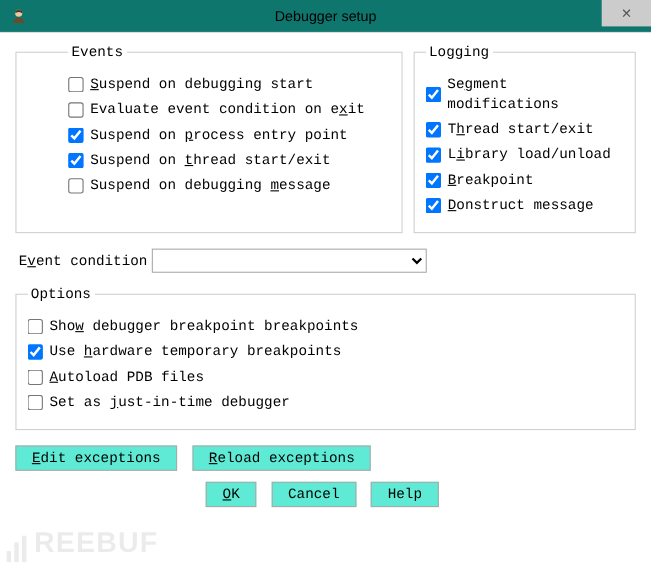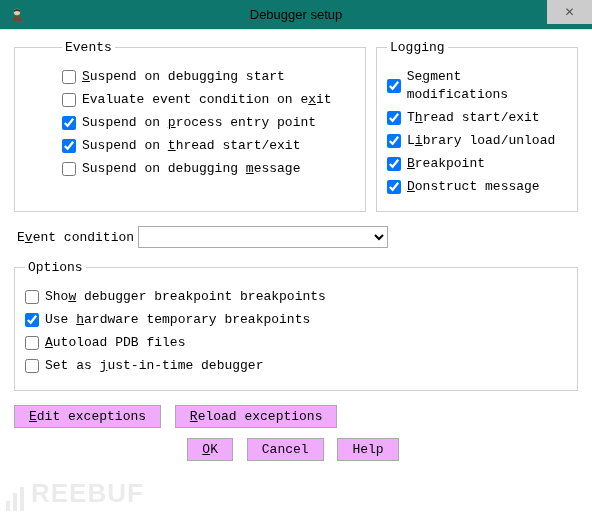--- a/index.html
+++ b/index.html
@@ -108,21 +108,21 @@
     .btn-row-1 {
       margin-bottom: 10px;
     }
     .btn-row-2 {
       text-align: center;
     }
     button.win {
       font-family: "Courier New", monospace;
       font-size: 13px;
       padding: 3px 14px;
-      background: #f0abfc;
+      background: #5eead4;
       border: 1px solid #aaa;
       cursor: pointer;
       margin-right: 6px;
     }
     .watermark {
       position: absolute;
       left: 6px;
       bottom: 6px;
       font-family: Arial, sans-serif;
       font-size: 26px;

